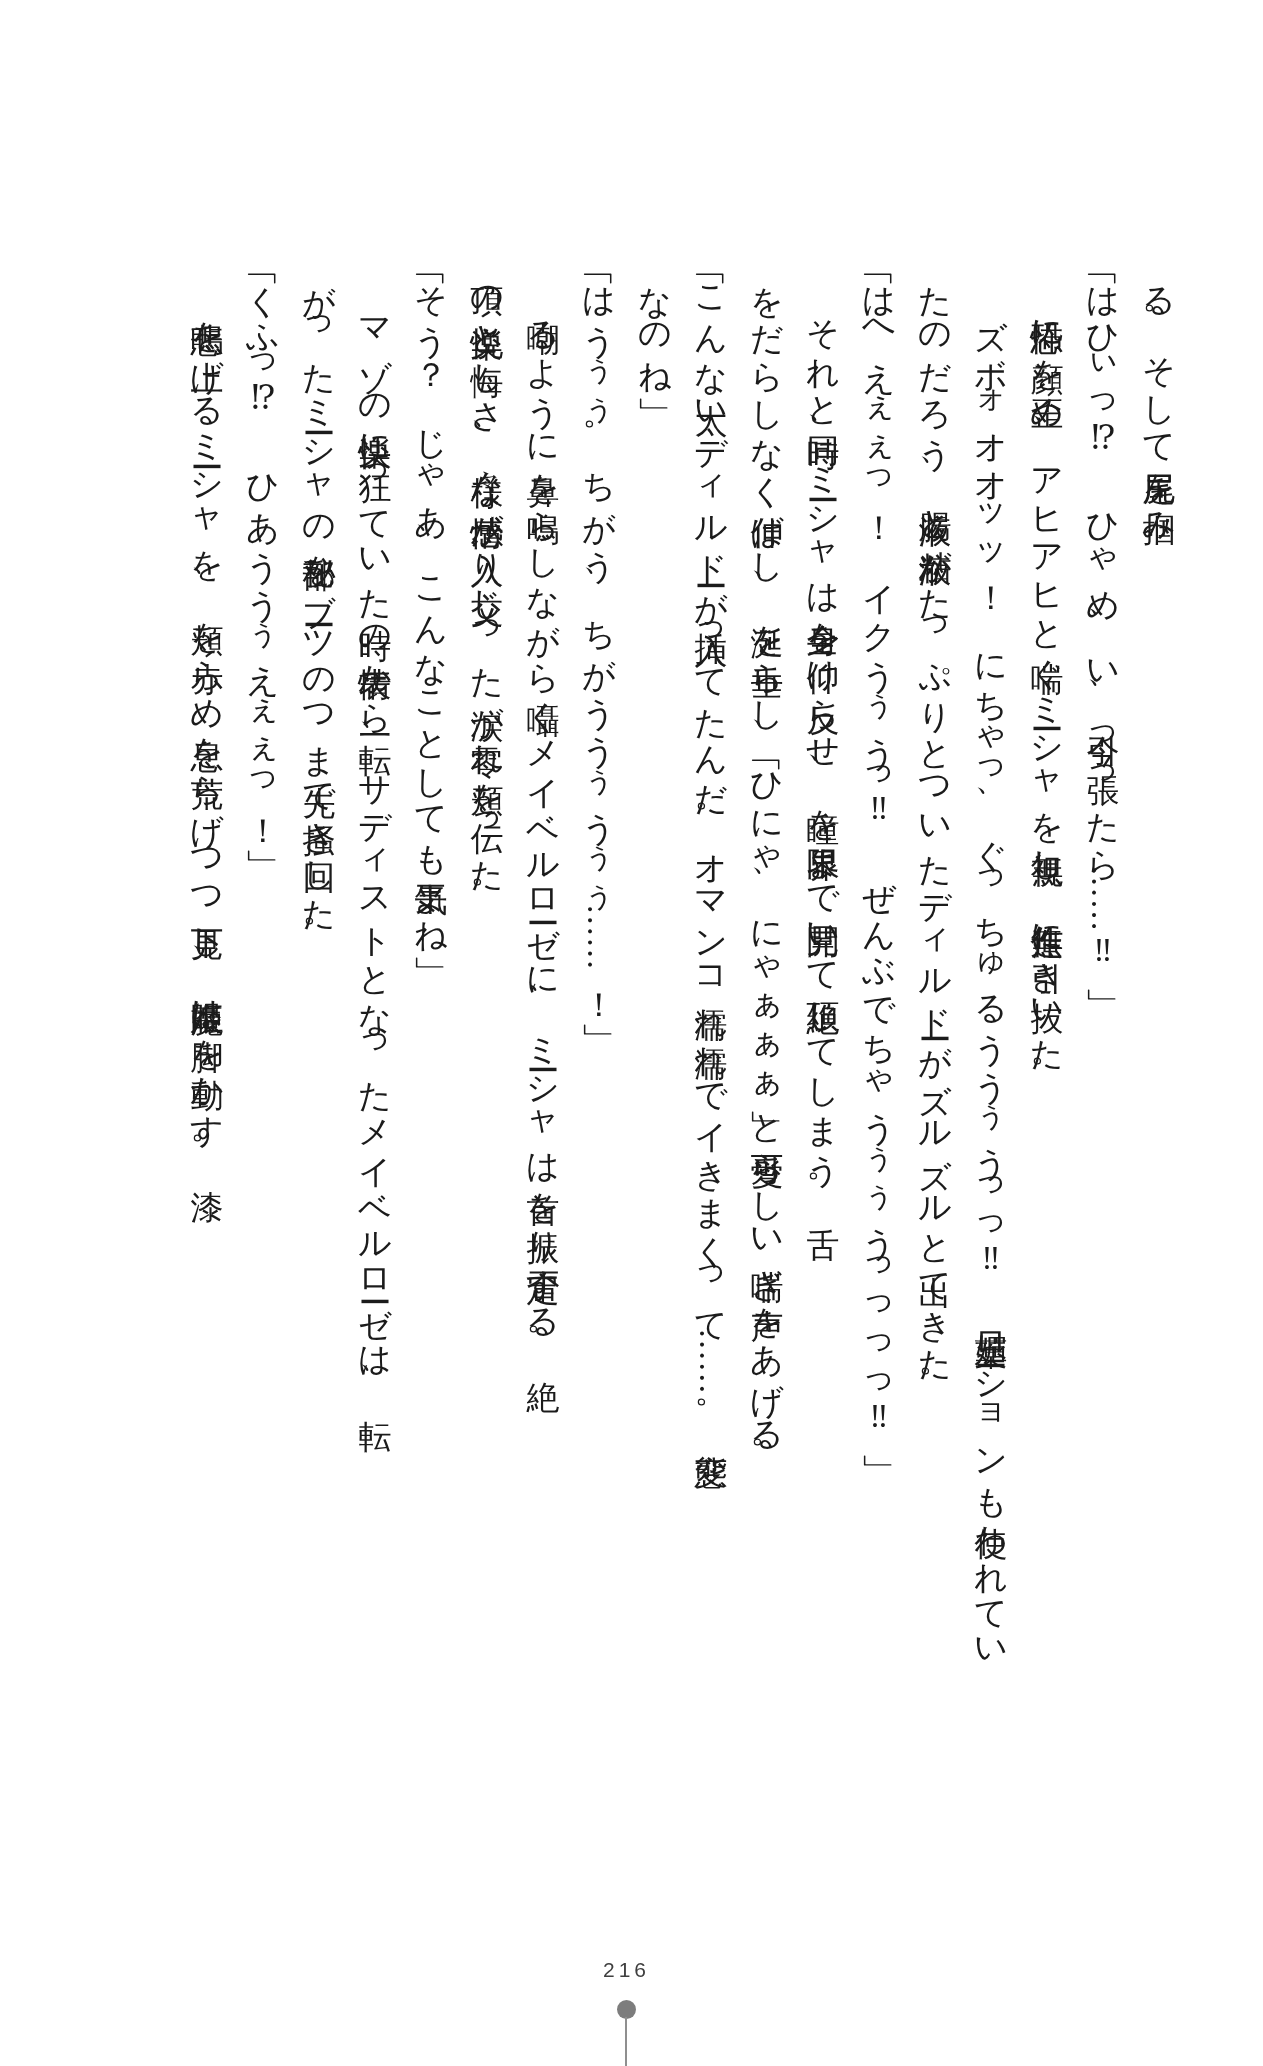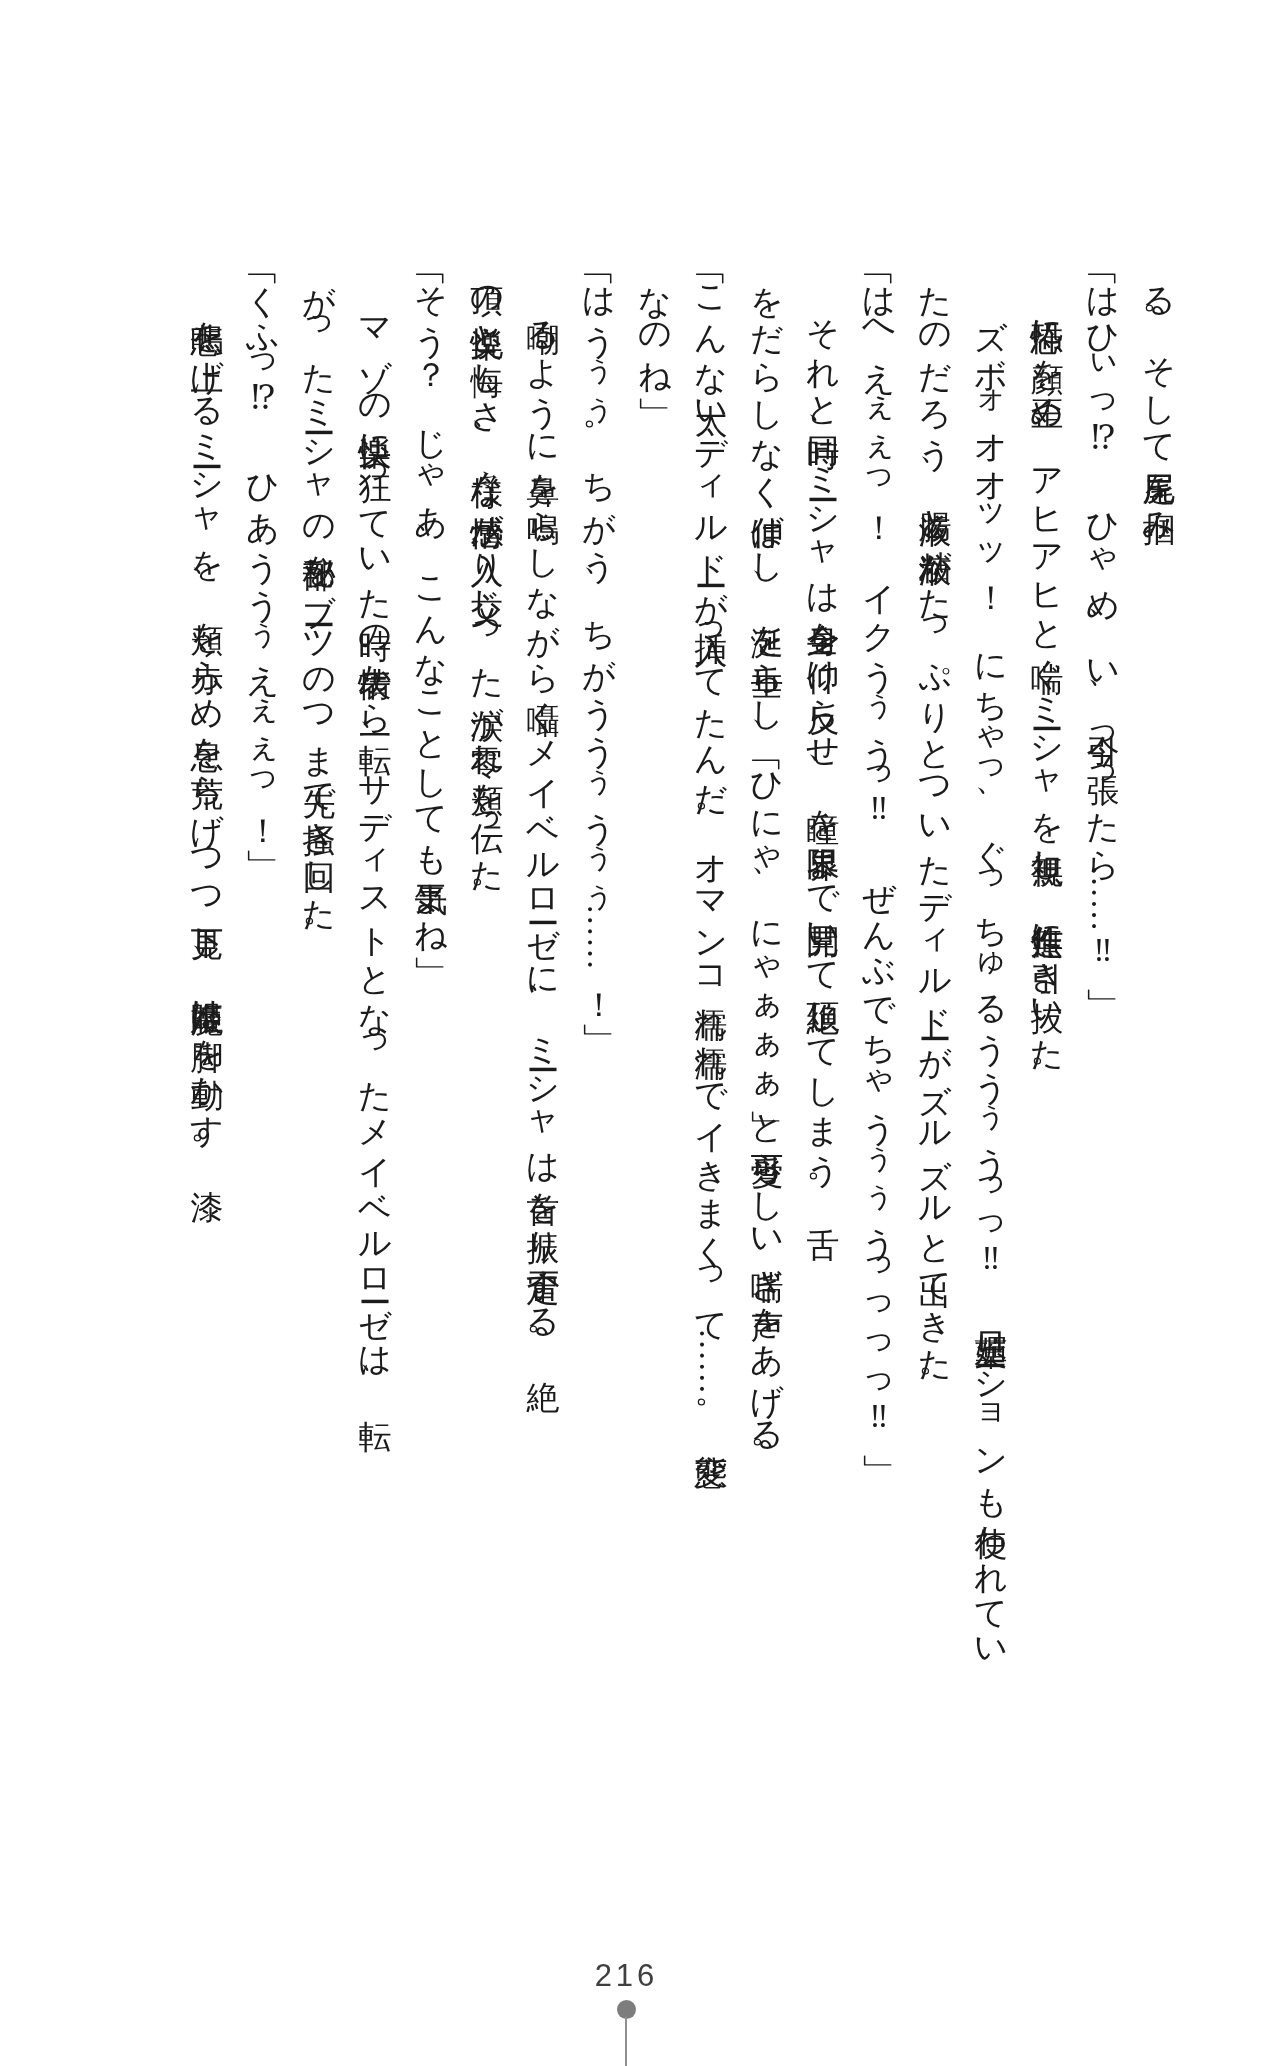--- a/index.html
+++ b/index.html
@@ -38,21 +38,21 @@
     white-space: pre;
     font-kerning: none;
   }
   .folio {
     position: absolute;
     top: 1958px;
     left: 0;
     width: 1253px;
     text-align: center;
     font-family: "Liberation Sans", sans-serif;
-    font-size: 31px;
+    font-size: 21px;
     font-weight: 400;
     letter-spacing: 4px;
     color: #3f3f3f;
   }
   .bookmark-dot {
     position: absolute;
     top: 2000px;
     left: 617px;
     width: 19px;
     height: 19px;

